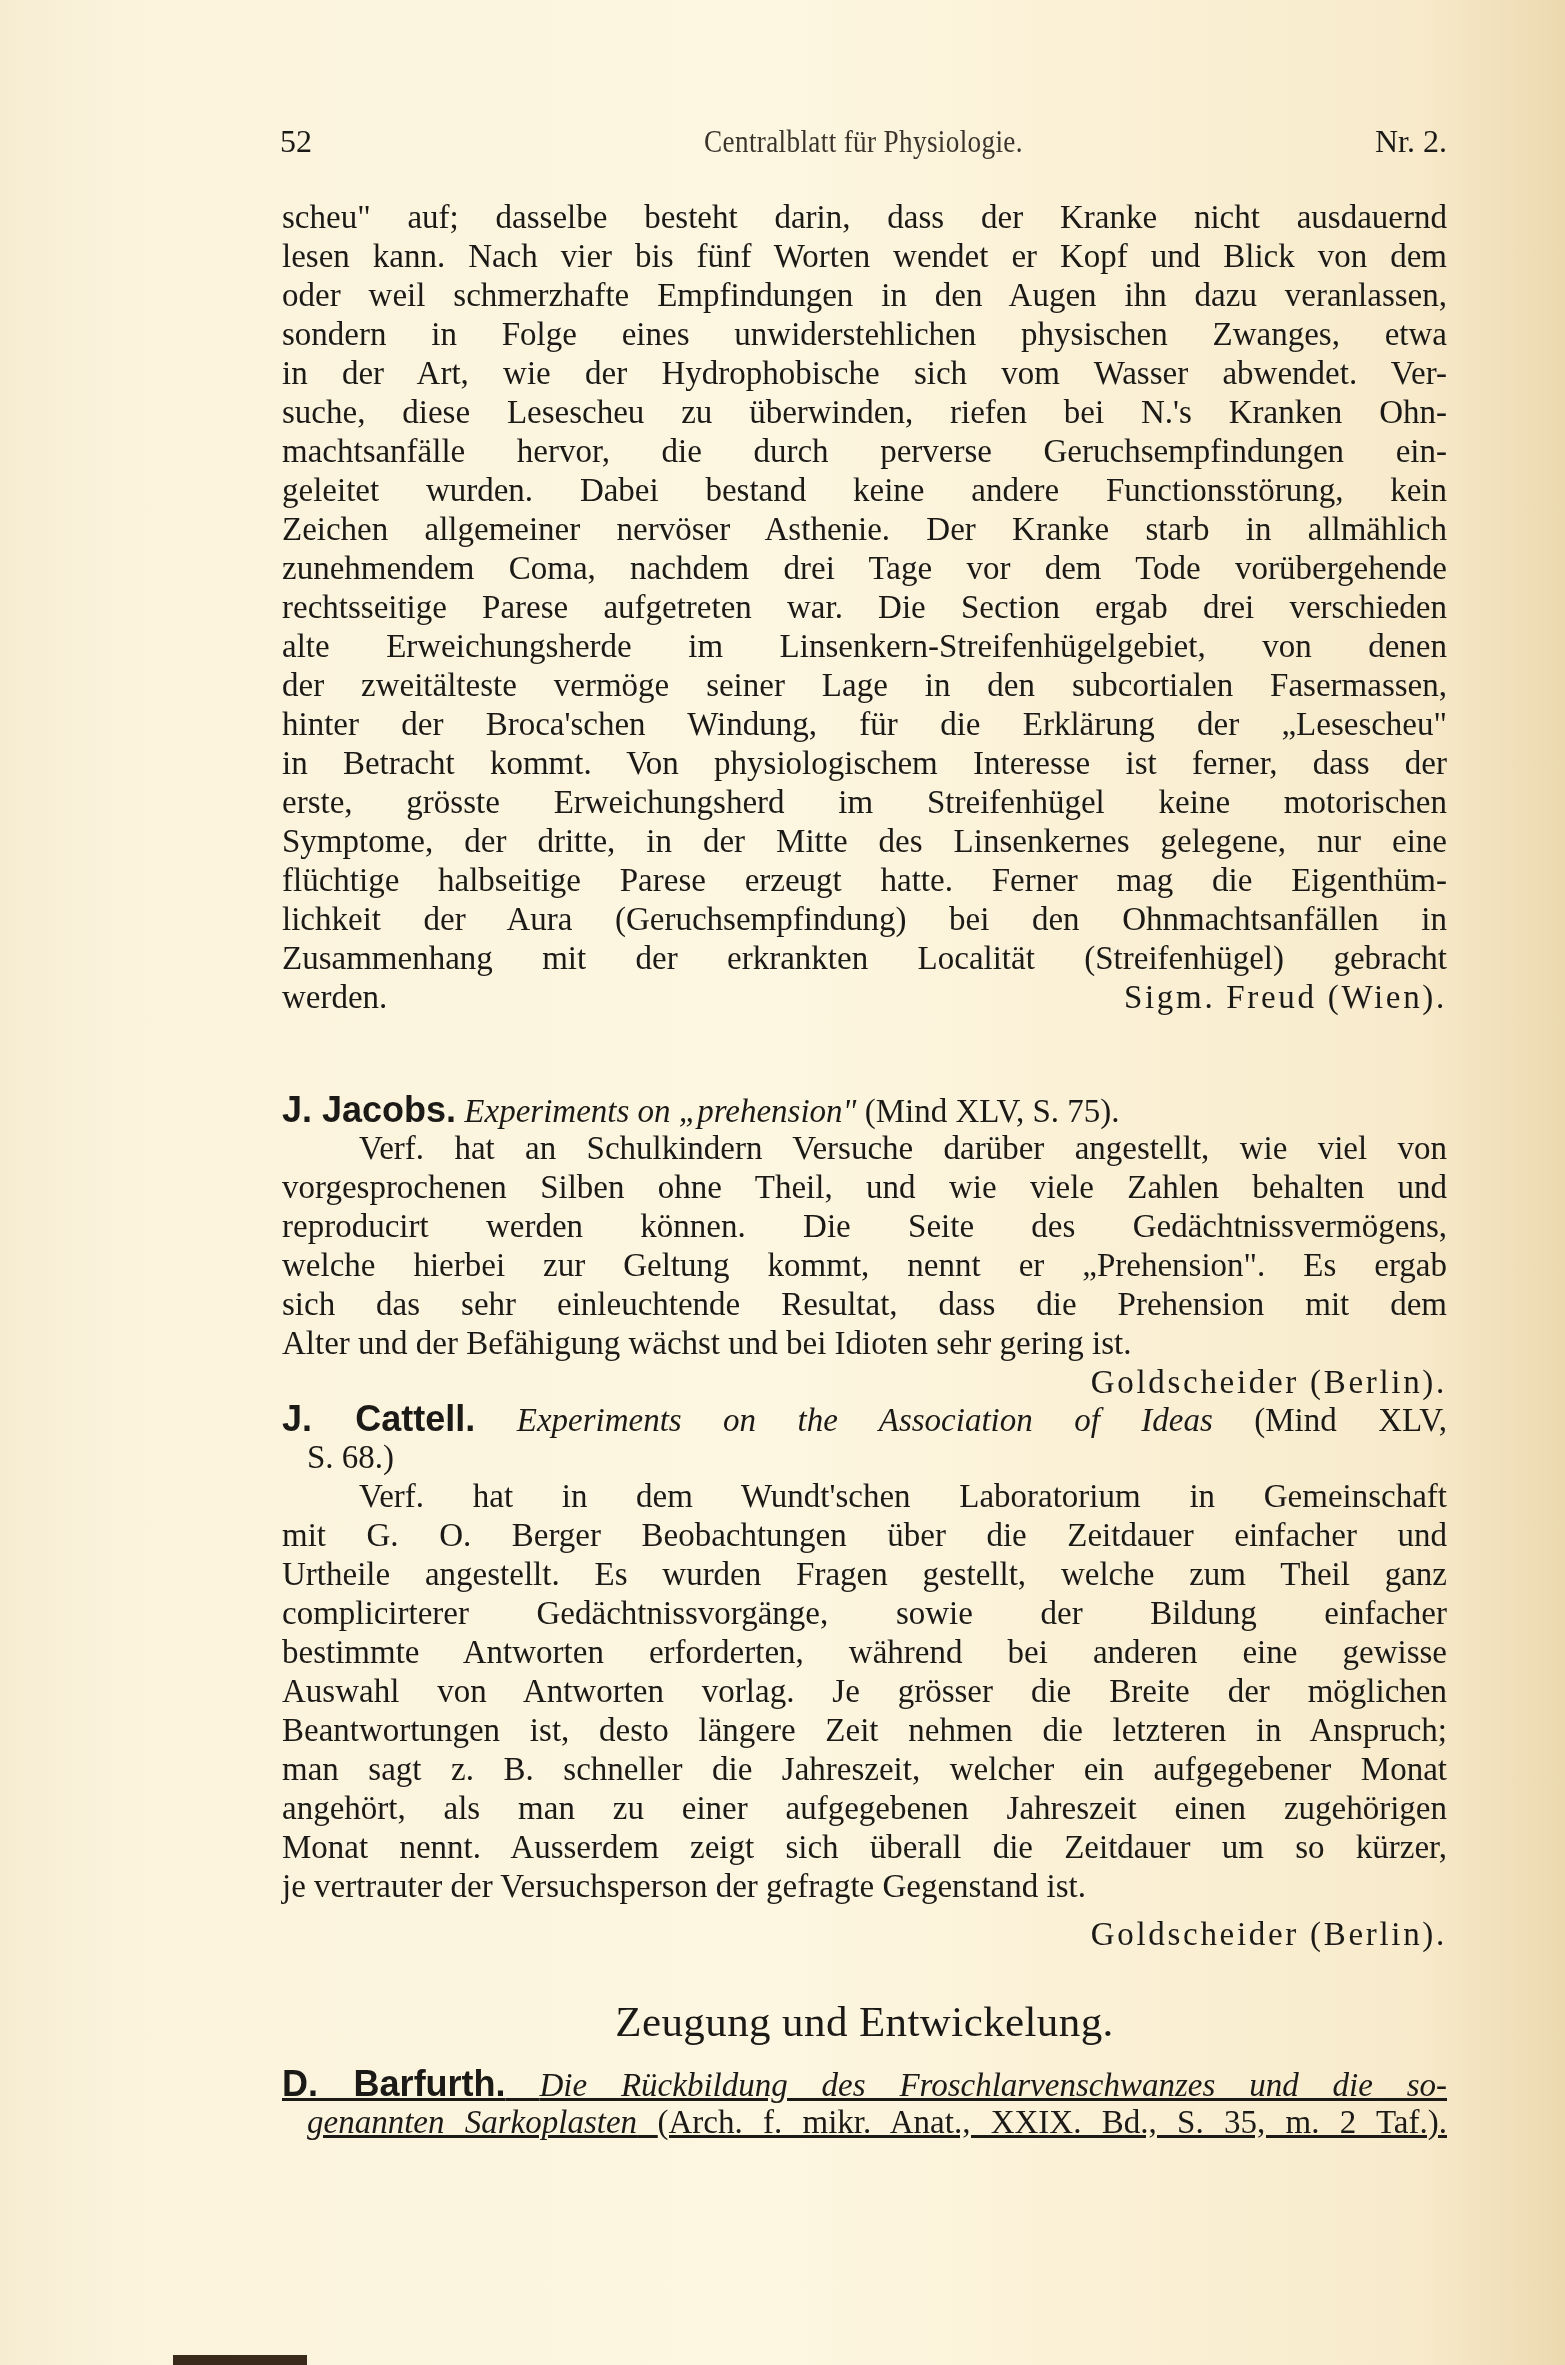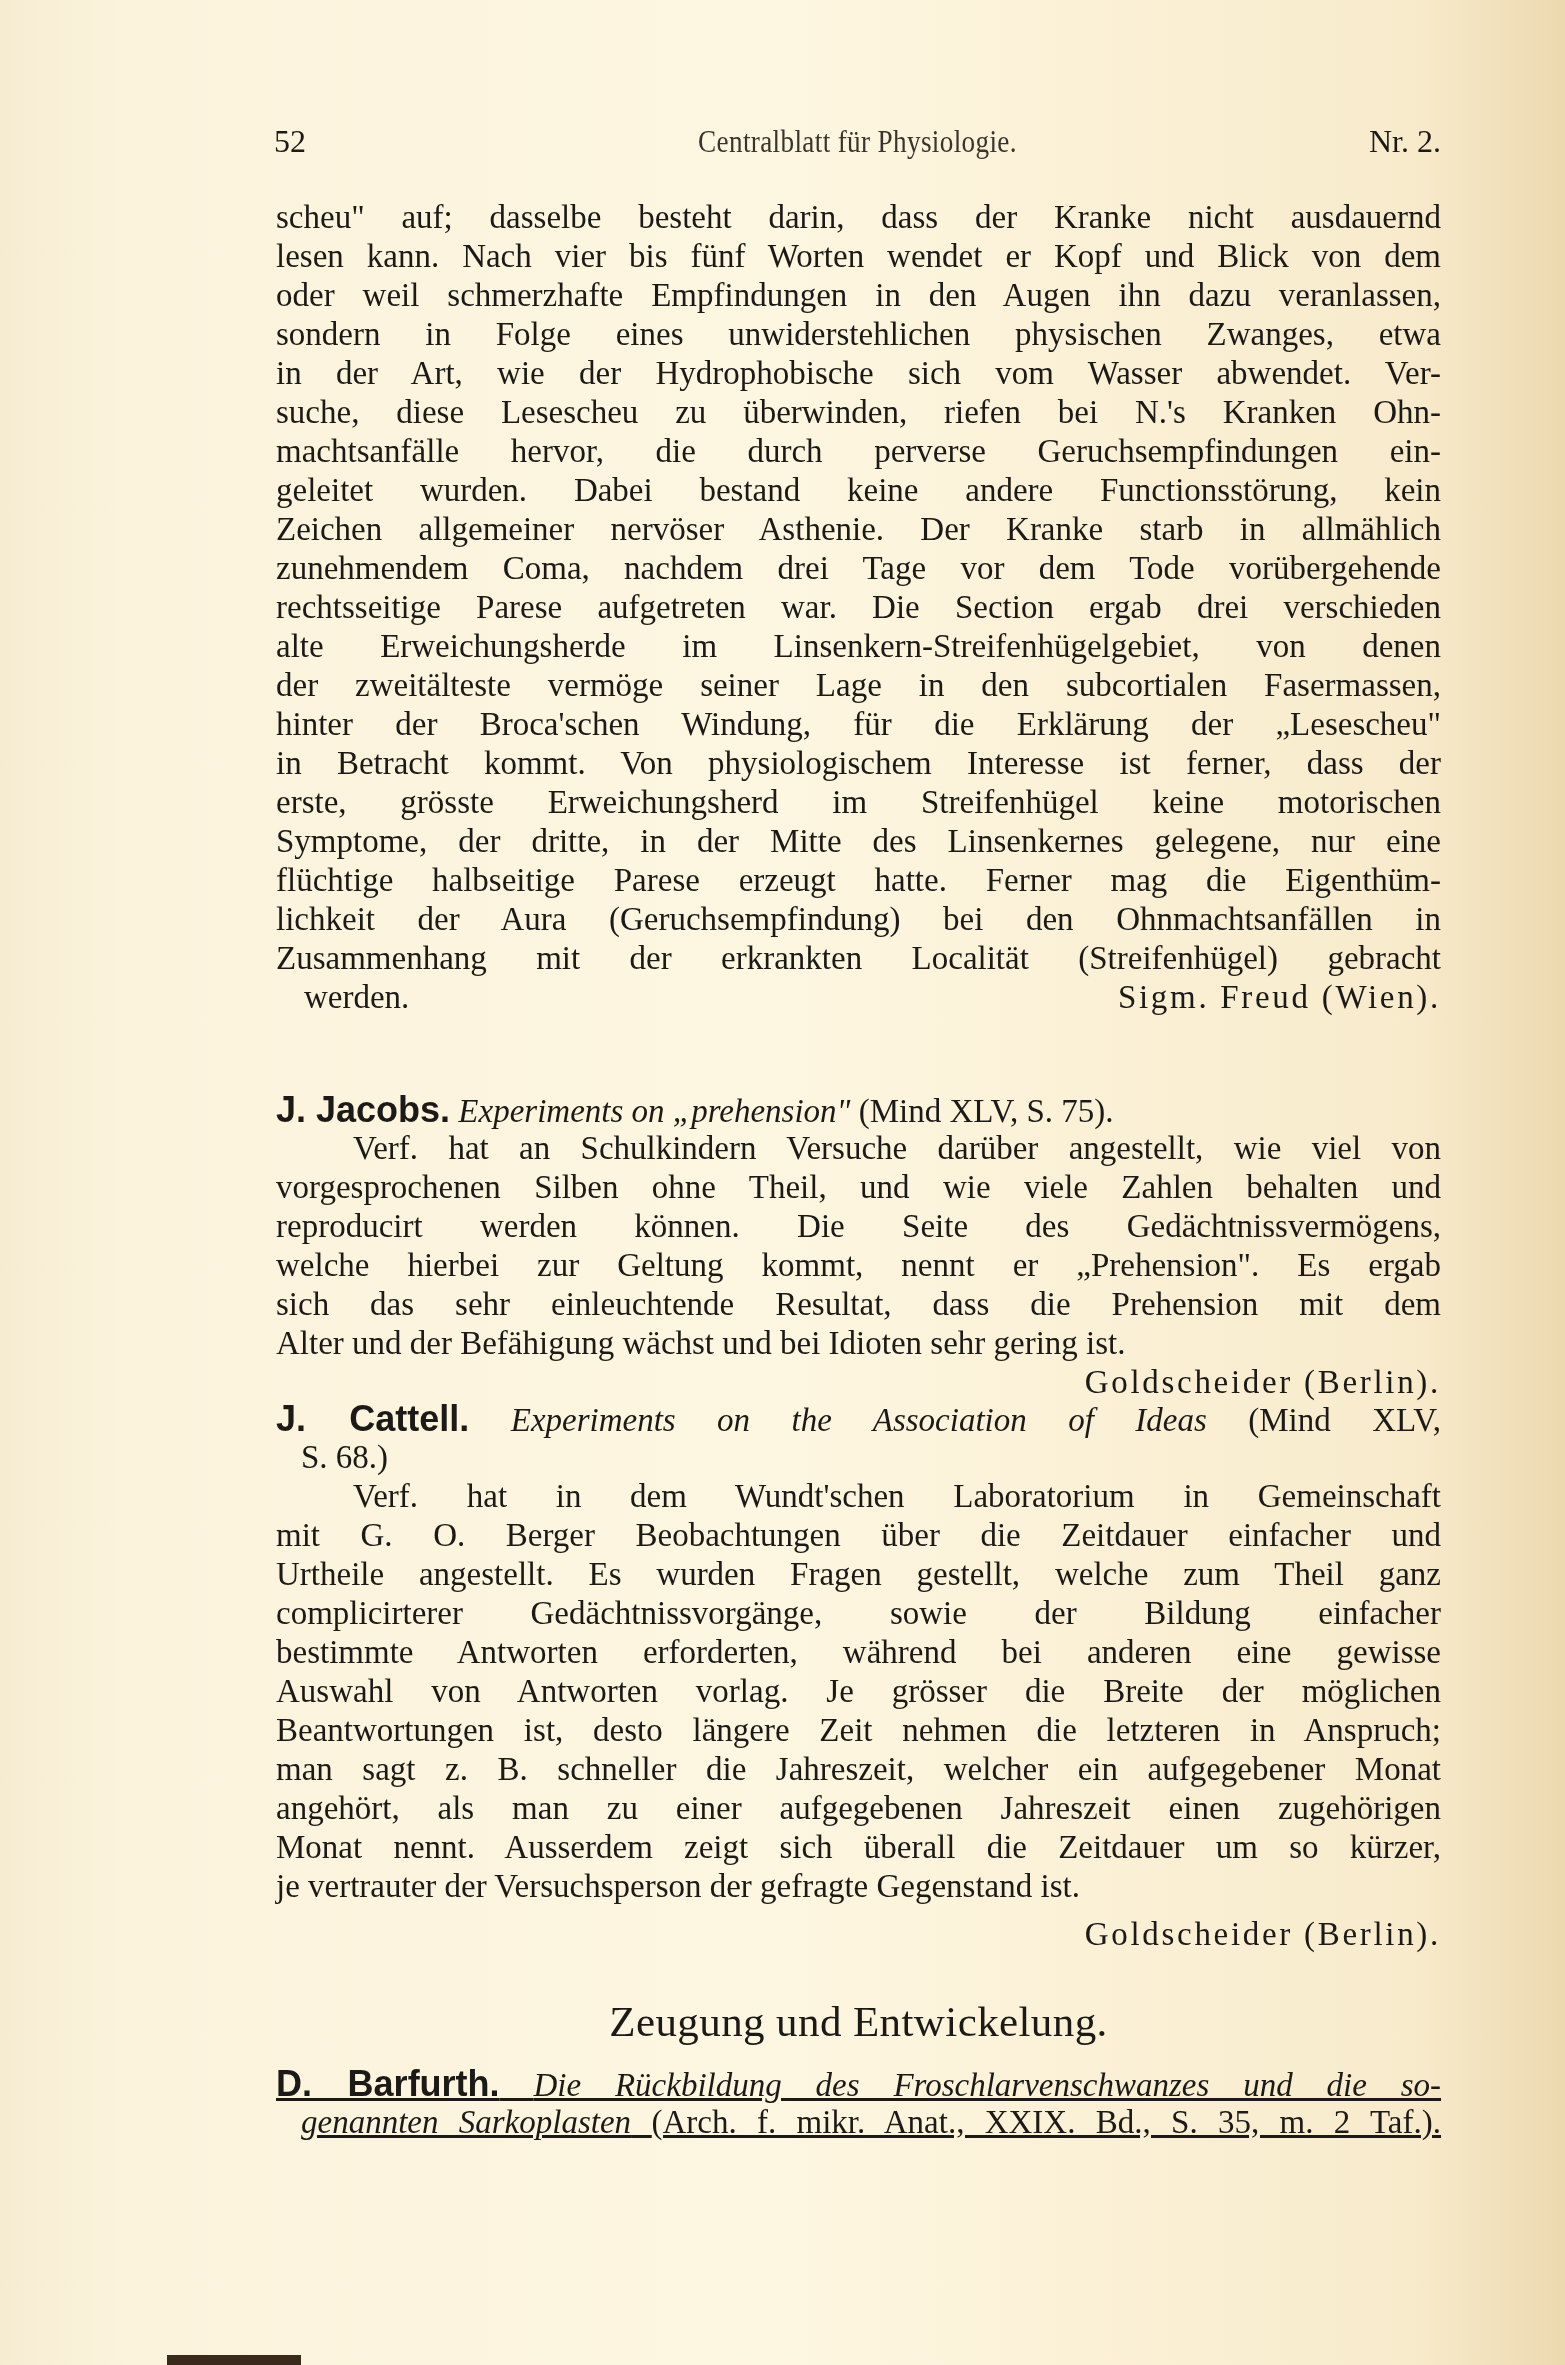--- a/index.html
+++ b/index.html
@@ -3,21 +3,21 @@
 <meta charset="utf-8">
 <style>
   html, body { margin: 0; padding: 0; }
   body {
     width: 1565px; height: 2366px; overflow: hidden;
     background: linear-gradient(90deg, #f6ecd2 0%, #fbf3dc 8%, #fdf6e0 50%, #f8ebcc 90%, #ecd9b0 100%);
     position: relative;
     font-family: "Liberation Serif", "DejaVu Serif", serif;
     color: #1c1a17;
   }
-  .page { position: absolute; left: 10px; top: 0; width: 1400px; height: 2366px; }
+  .page { position: absolute; left: 16px; top: 0; width: 1400px; height: 2366px; }
   .header {
     position: absolute; top: 123px; left: 264px; width: 1167px; height: 45px;
     font-size: 32px;
   }
   .header .pageno { position: absolute; left: 0; top: 0; }
   .header .journal { position: absolute; left: 0; right: 0; text-align: center; top: 0; letter-spacing: 0.4px; color: #3a342c; transform: scaleX(0.85); }
   .header .issue { position: absolute; right: 0; top: 0; }
   .text {
     position: absolute; left: 266px; width: 1165px;
     font-size: 33px; line-height: 39px; text-align: justify;
@@ -59,21 +59,21 @@
     <span class="line">rechtsseitige Parese aufgetreten war. Die Section ergab drei verschieden</span>
     <span class="line">alte Erweichungsherde im Linsenkern-Streifenhügelgebiet, von denen</span>
     <span class="line">der zweitälteste vermöge seiner Lage in den subcortialen Fasermassen,</span>
     <span class="line">hinter der Broca'schen Windung, für die Erklärung der „Lesescheu"</span>
     <span class="line">in Betracht kommt. Von physiologischem Interesse ist ferner, dass der</span>
     <span class="line">erste, grösste Erweichungsherd im Streifenhügel keine motorischen</span>
     <span class="line">Symptome, der dritte, in der Mitte des Linsenkernes gelegene, nur eine</span>
     <span class="line">flüchtige halbseitige Parese erzeugt hatte. Ferner mag die Eigenthüm-</span>
     <span class="line">lichkeit der Aura (Geruchsempfindung) bei den Ohnmachtsanfällen in</span>
     <span class="line">Zusammenhang mit der erkrankten Localität (Streifenhügel) gebracht</span>
-    <span class="line last" style="position:relative;margin-left:28px;">
+    <span class="line last" style="position:relative;">
       <span>werden.</span>
       <span class="spaced" style="position:absolute;right:0;top:0;">Sigm. Freud (Wien).</span>
     </span>
   </div>
 
   <div class="text" style="top:1090px;">
     <span class="line last">
       <span class="author">J. Jacobs.</span>
       <span class="ital">Experiments on „prehension"</span>
       <span>(Mind XLV, S. 75).</span>

